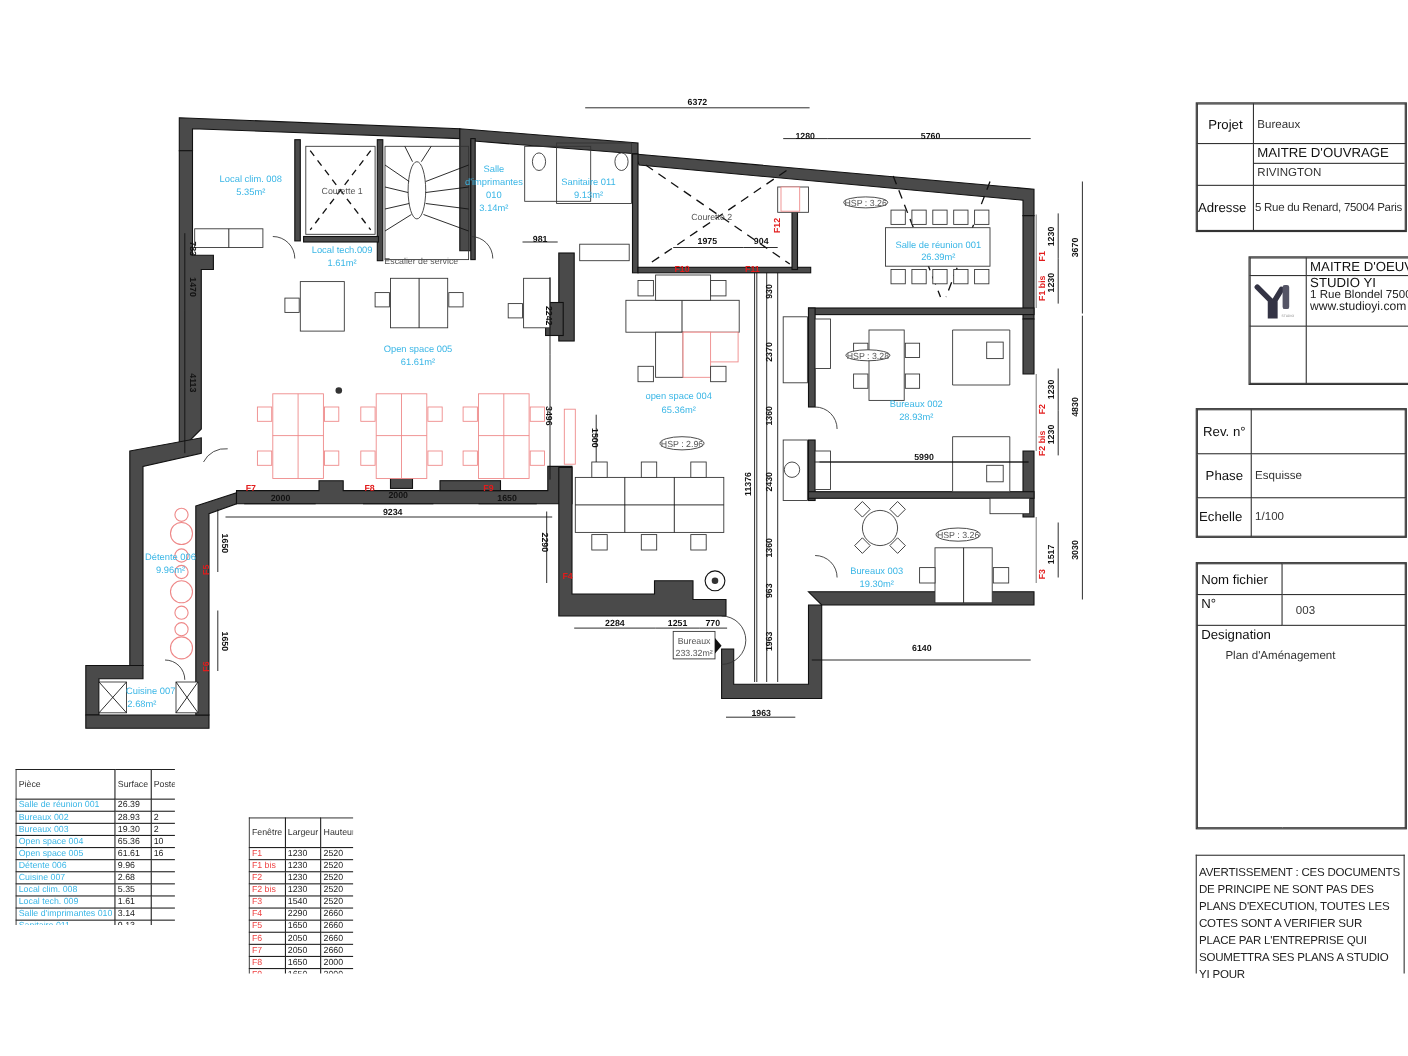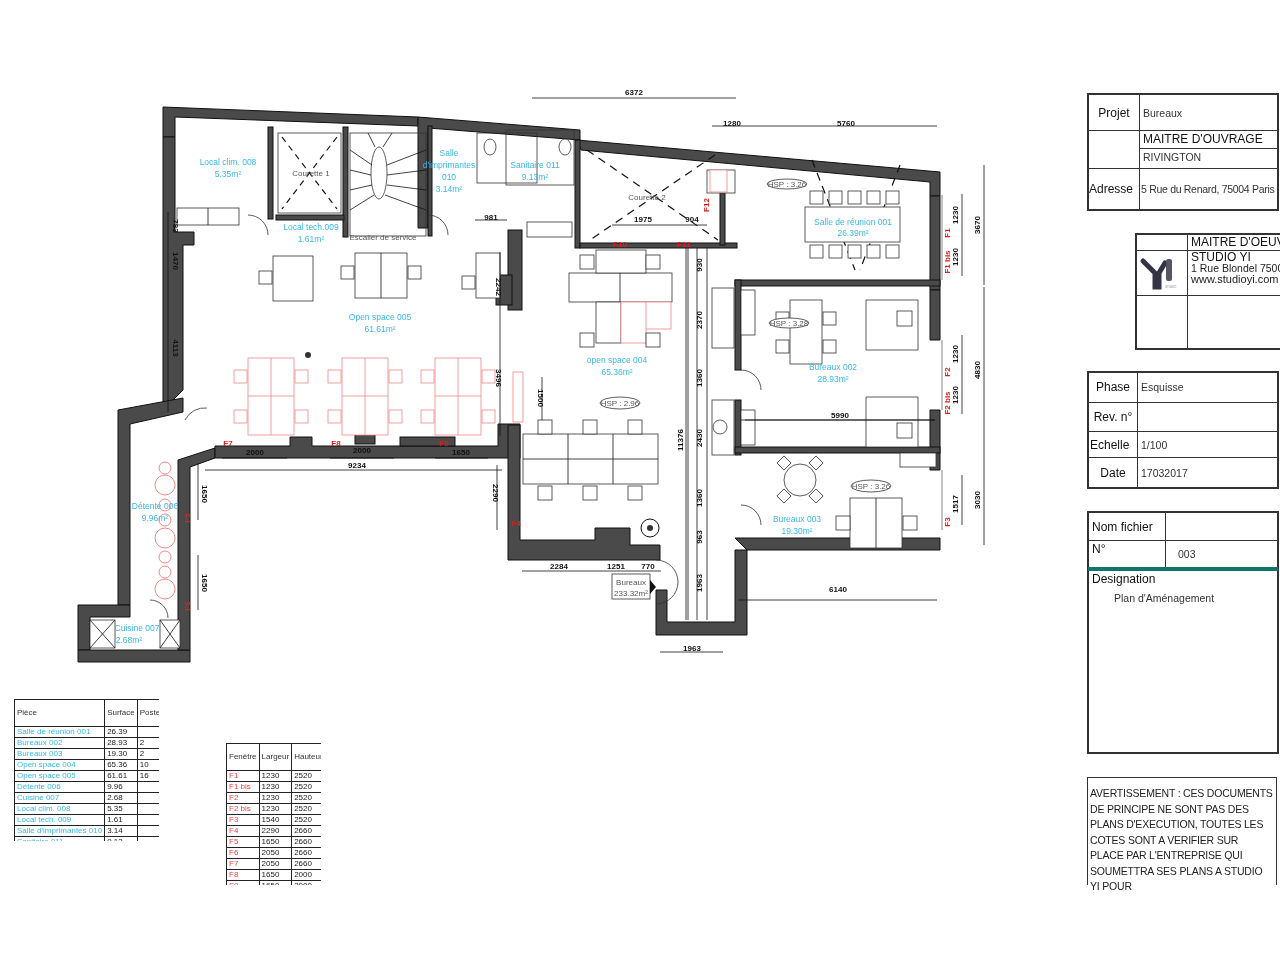--- a/index.html
+++ b/index.html
@@ -468,52 +468,48 @@
           <td></td>
         </tr>
   </tbody>
     </table>
 </div>
 
 <div class="tb" style="left:1087px;top:371px;width:190px;height:116px;">
   <table>
     <tbody>
         <tr>
+      <td class="lbl" style="vertical-align:middle;text-align:center;">Rev. n°</td>
+      <td class="val"></td>
+    </tr>
+    <tr>
       <td class="lbl" style="width:42px;vertical-align:middle;text-align:center;">Phase</td>
       <td class="val" style="vertical-align:middle;">Esquisse</td>
     </tr>
     <tr>
-      <td class="lbl" style="vertical-align:middle;text-align:center;">Rev. n°</td>
-      <td class="val"></td>
-    </tr>
-    <tr>
       <td class="lbl" style="vertical-align:middle;padding:0 1px;">Echelle</td>
       <td class="val" style="vertical-align:middle;">1/100</td>
-    </tr>
-    <tr>
-      <td class="lbl" style="vertical-align:middle;text-align:center;">Date</td>
-      <td class="val" style="vertical-align:middle;">17032017</td>
     </tr>
   </tbody>
     </table>
 </div>
 
 <div class="tb" style="left:1087px;top:511px;width:190px;height:241px;">
   <table>
     <tbody>
         <tr style="height:28px;">
       <td class="lbl" style="width:70px;vertical-align:middle;">Nom fichier</td>
       <td class="val"></td>
     </tr>
     <tr style="height:28px;">
       <td class="lbl">N°</td>
       <td class="val" style="vertical-align:middle;padding-left:12px;">003</td>
     </tr>
     <tr>
-      <td colspan="2" style="border-top:4px solid #0f766e;">
+      <td colspan="2" style="border-top:1px solid #0f766e;">
         <div class="lbl">Designation</div>
         <div class="val" style="margin:6px 0 0 22px;">Plan d'Aménagement</div>
       </td>
     </tr>
   </tbody>
     </table>
 </div>
 
 <div class="warn">AVERTISSEMENT : CES DOCUMENTS DE PRINCIPE NE SONT PAS DES PLANS D'EXECUTION, TOUTES LES COTES SONT A VERIFIER SUR PLACE PAR L'ENTREPRISE QUI SOUMETTRA SES PLANS A STUDIO YI POUR</div>
 

